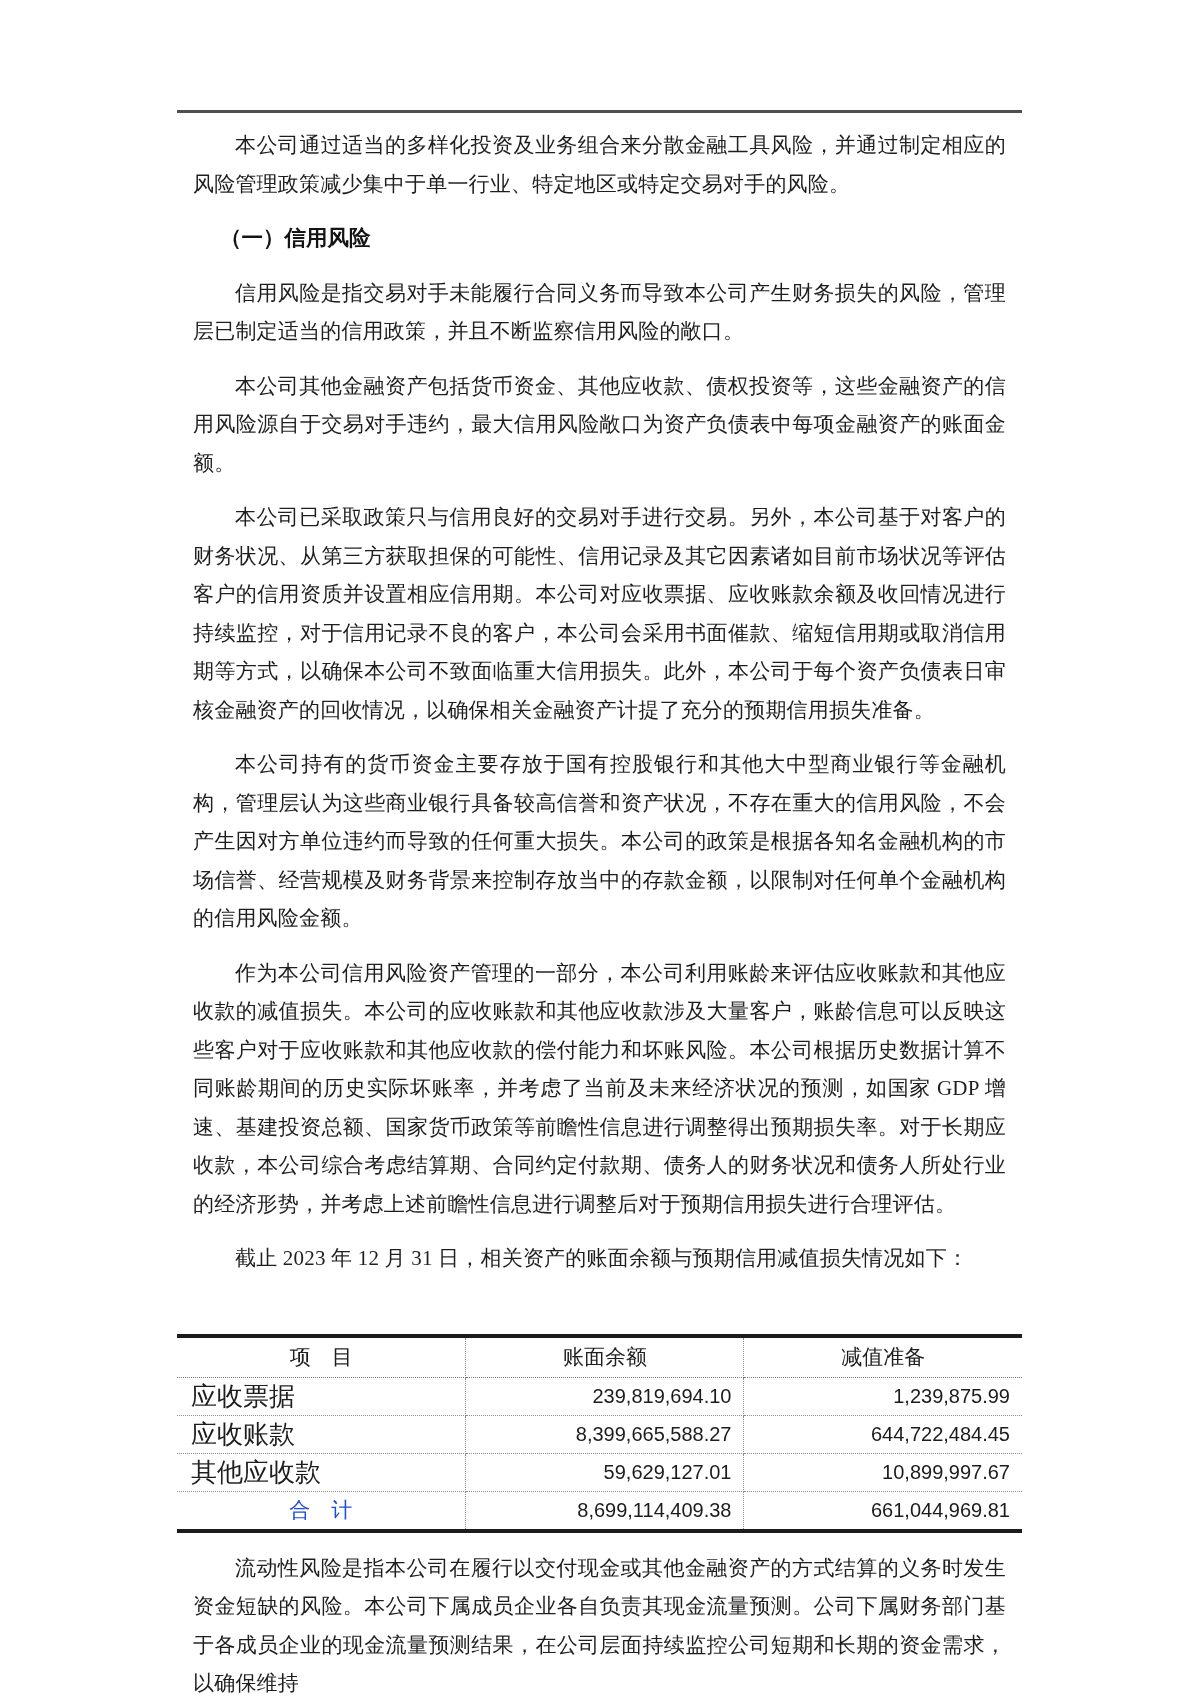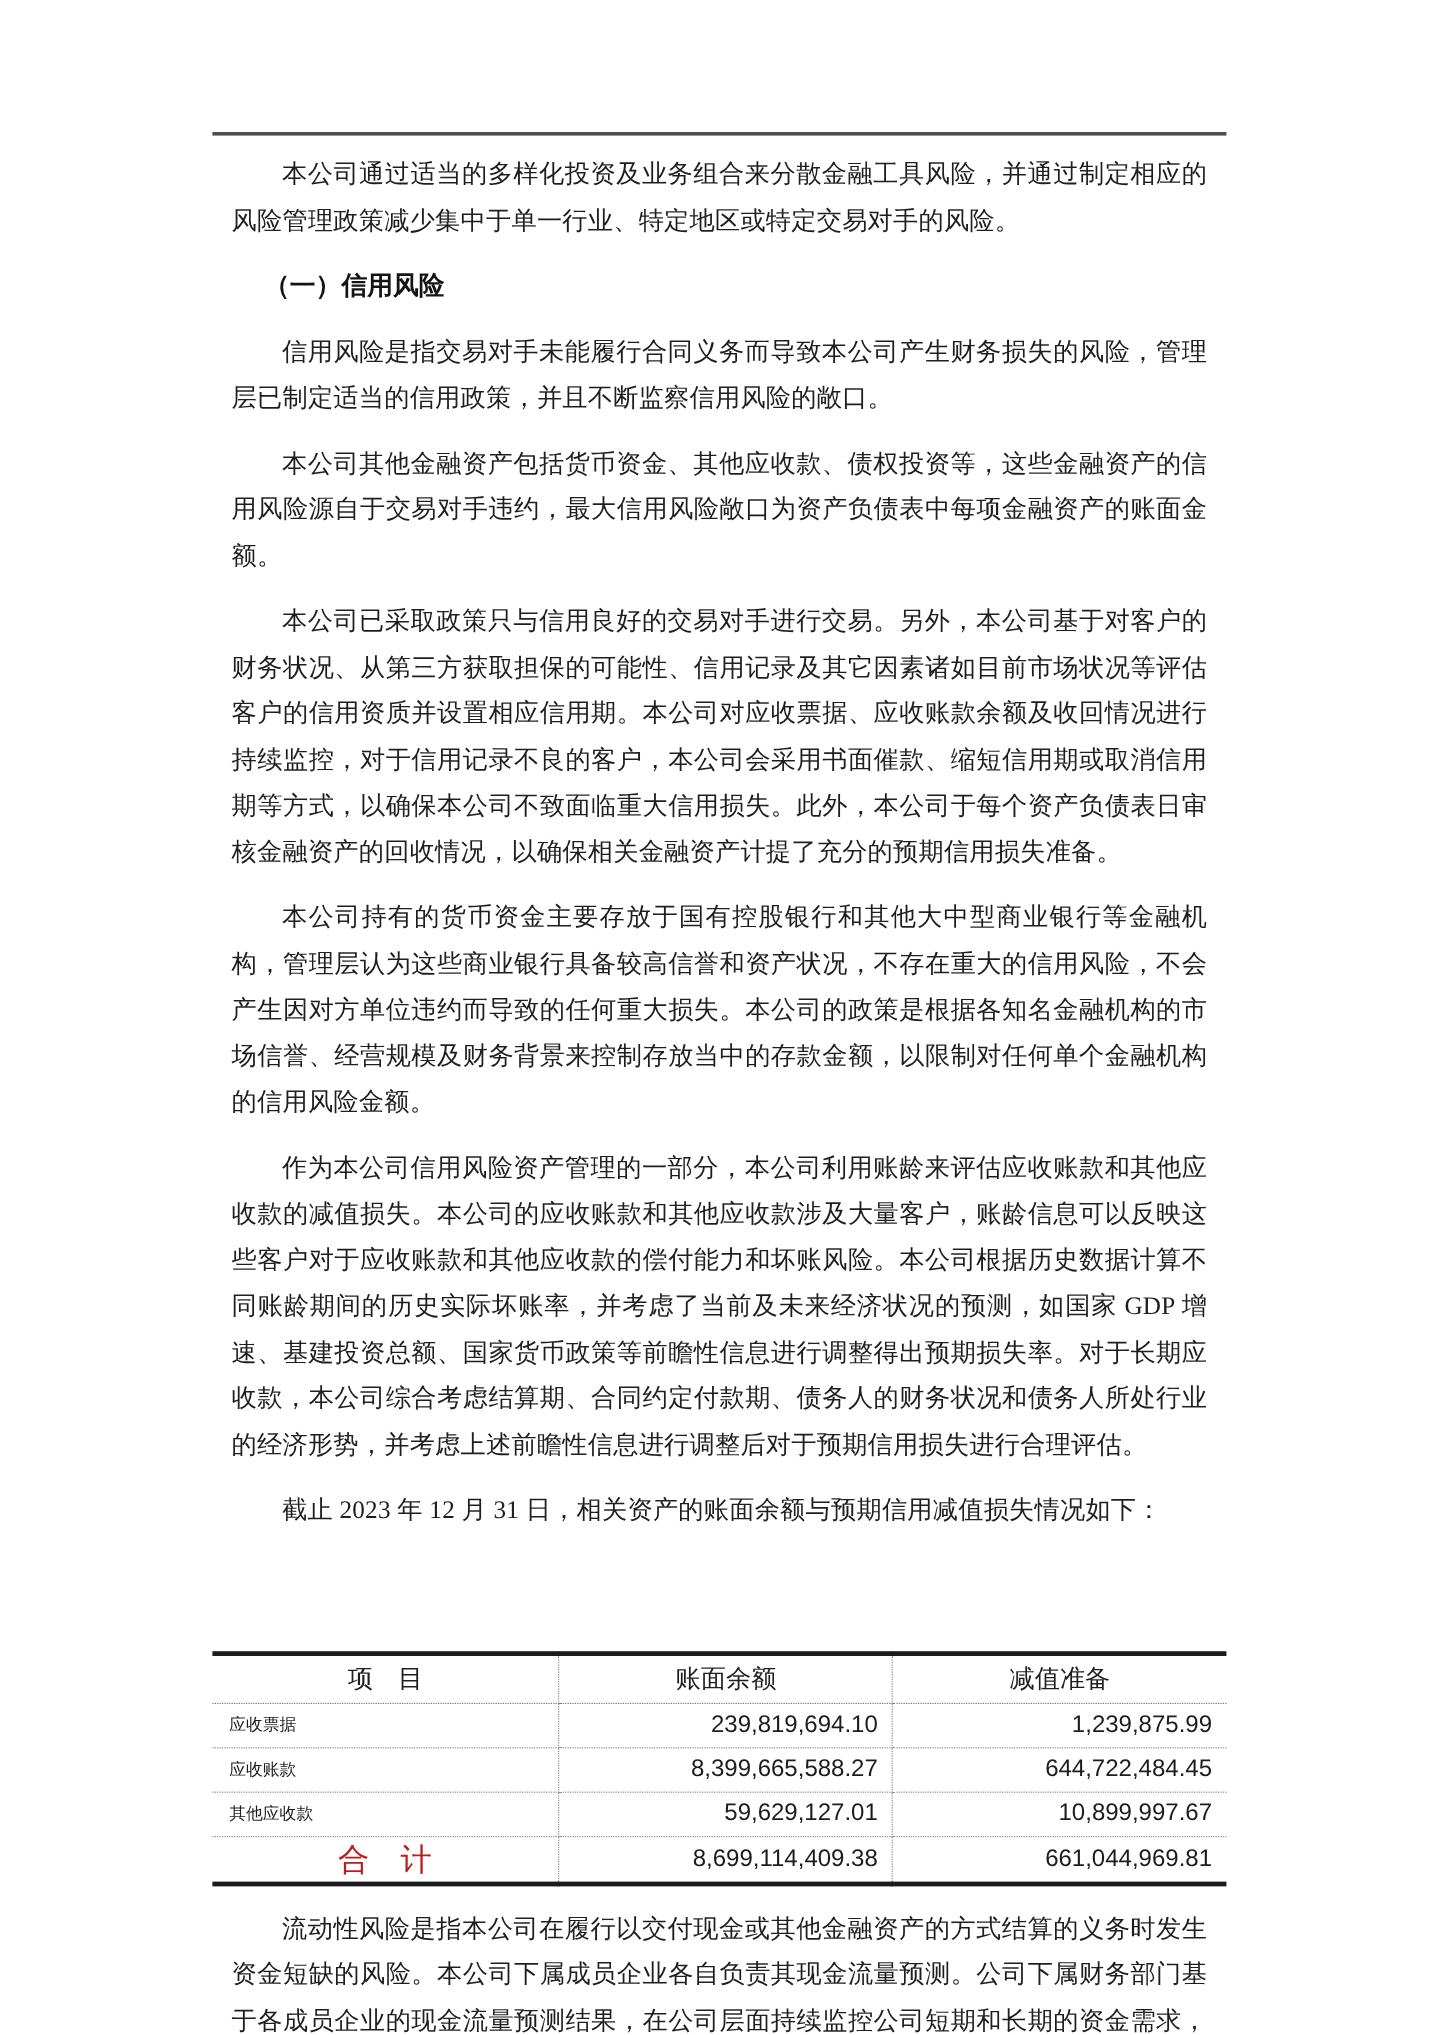--- a/index.html
+++ b/index.html
@@ -43,21 +43,21 @@
     margin: 8px 0 0 0;
     font-size: 21.5px;
     line-height: 38.5px;
     font-weight: 700;
     text-indent: 2em;
     font-family: "Liberation Sans", "DejaVu Sans", sans-serif;
     color: #141414;
   }
   table.fin-table {
     width: 100%;
-    margin-top: 98px;
+    margin-top: 56px;
     border-collapse: collapse;
     border-top: 4px solid #1c1c1c;
     border-bottom: 4px solid #1c1c1c;
     table-layout: fixed;
   }
   table.fin-table col.c1 { width: 34.2%; }
   table.fin-table col.c2 { width: 32.9%; }
   table.fin-table col.c3 { width: 32.9%; }
   table.fin-table th {
     height: 37px;
@@ -74,30 +74,30 @@
     border-bottom: 1px dotted #8d8d8d;
   }
   table.fin-table tr.total-row td {
     height: 35px;
     border-bottom: none;
   }
   table.fin-table th.v-div, table.fin-table td.v-div {
     border-right: 1px dotted #8d8d8d;
   }
   td.cell-item {
-    font-size: 14px;
+    font-size: 26px;
     text-align: left;
     padding-left: 14px;
     color: #1e1e1e;
   }
   td.cell-total {
-    font-size: 26px;
+    font-size: 21px;
     text-align: center;
     padding-left: 0;
-    color: #b91c1c;
+    color: #1d4ed8;
   }
   td.cell-num {
     font-family: "Liberation Sans", "DejaVu Sans", sans-serif;
     font-size: 20px;
     text-align: right;
     padding-right: 12px;
     color: #1c1c1c;
   }
   .footer {
     margin-top: 44px;

